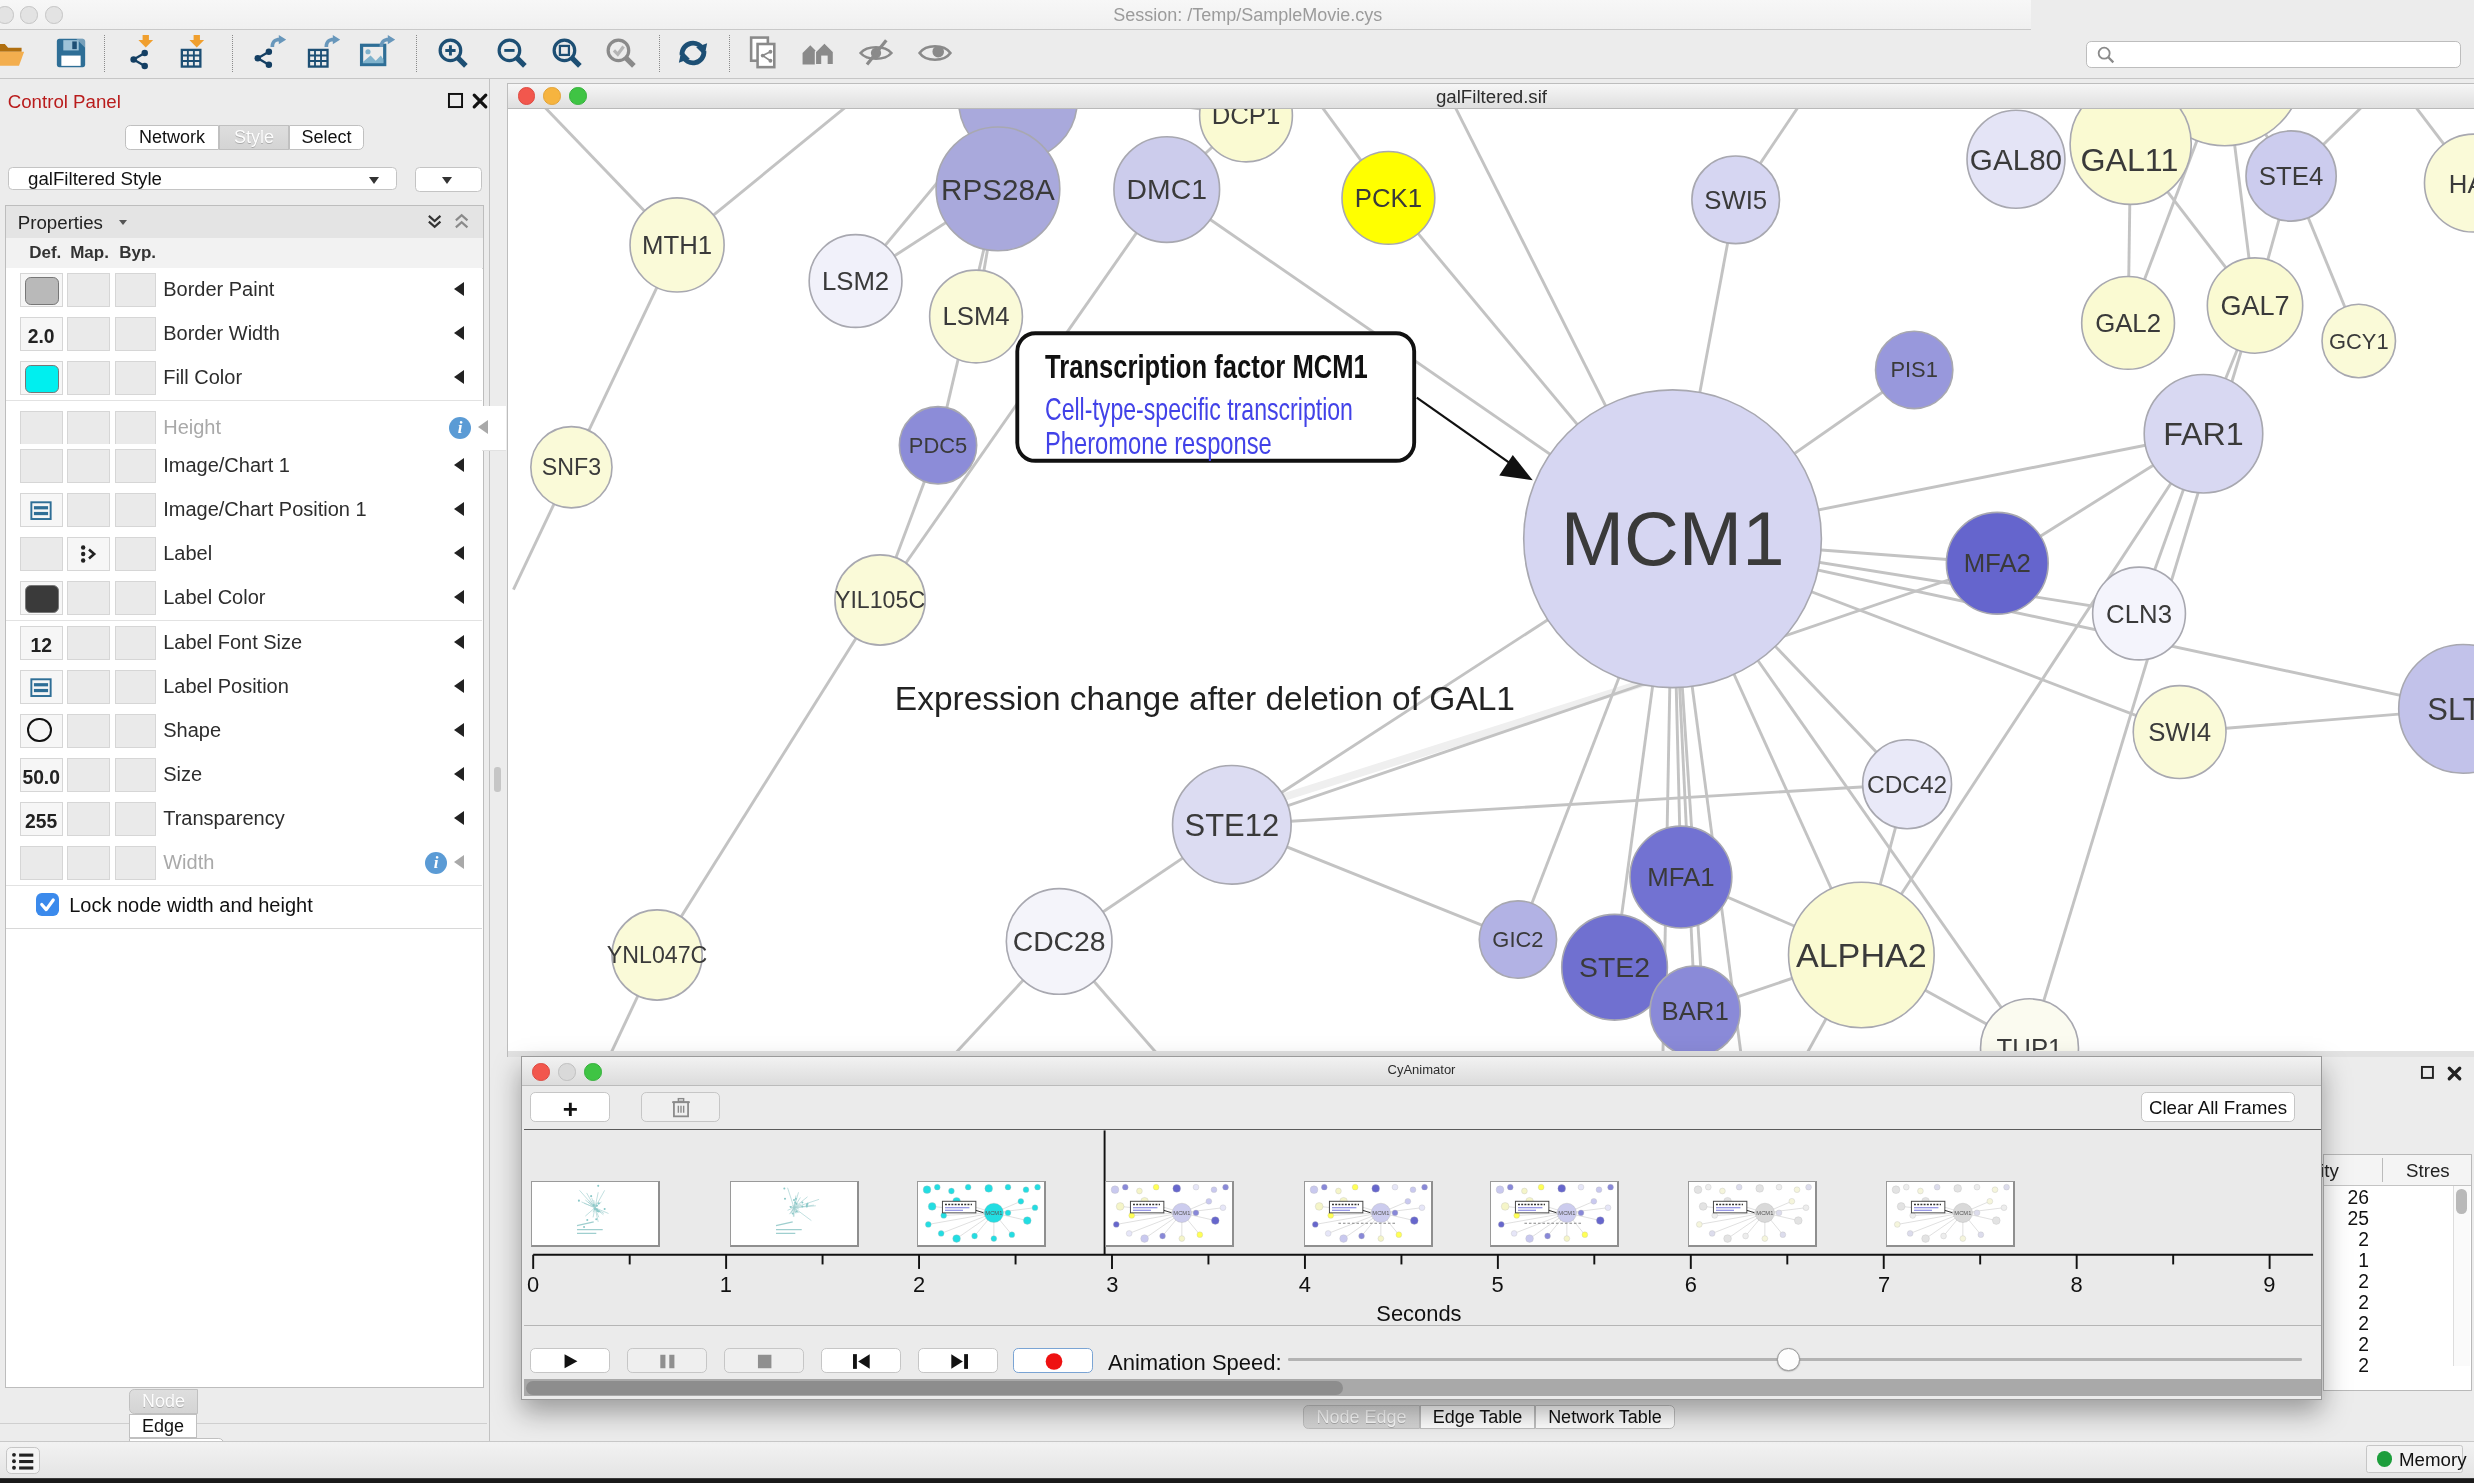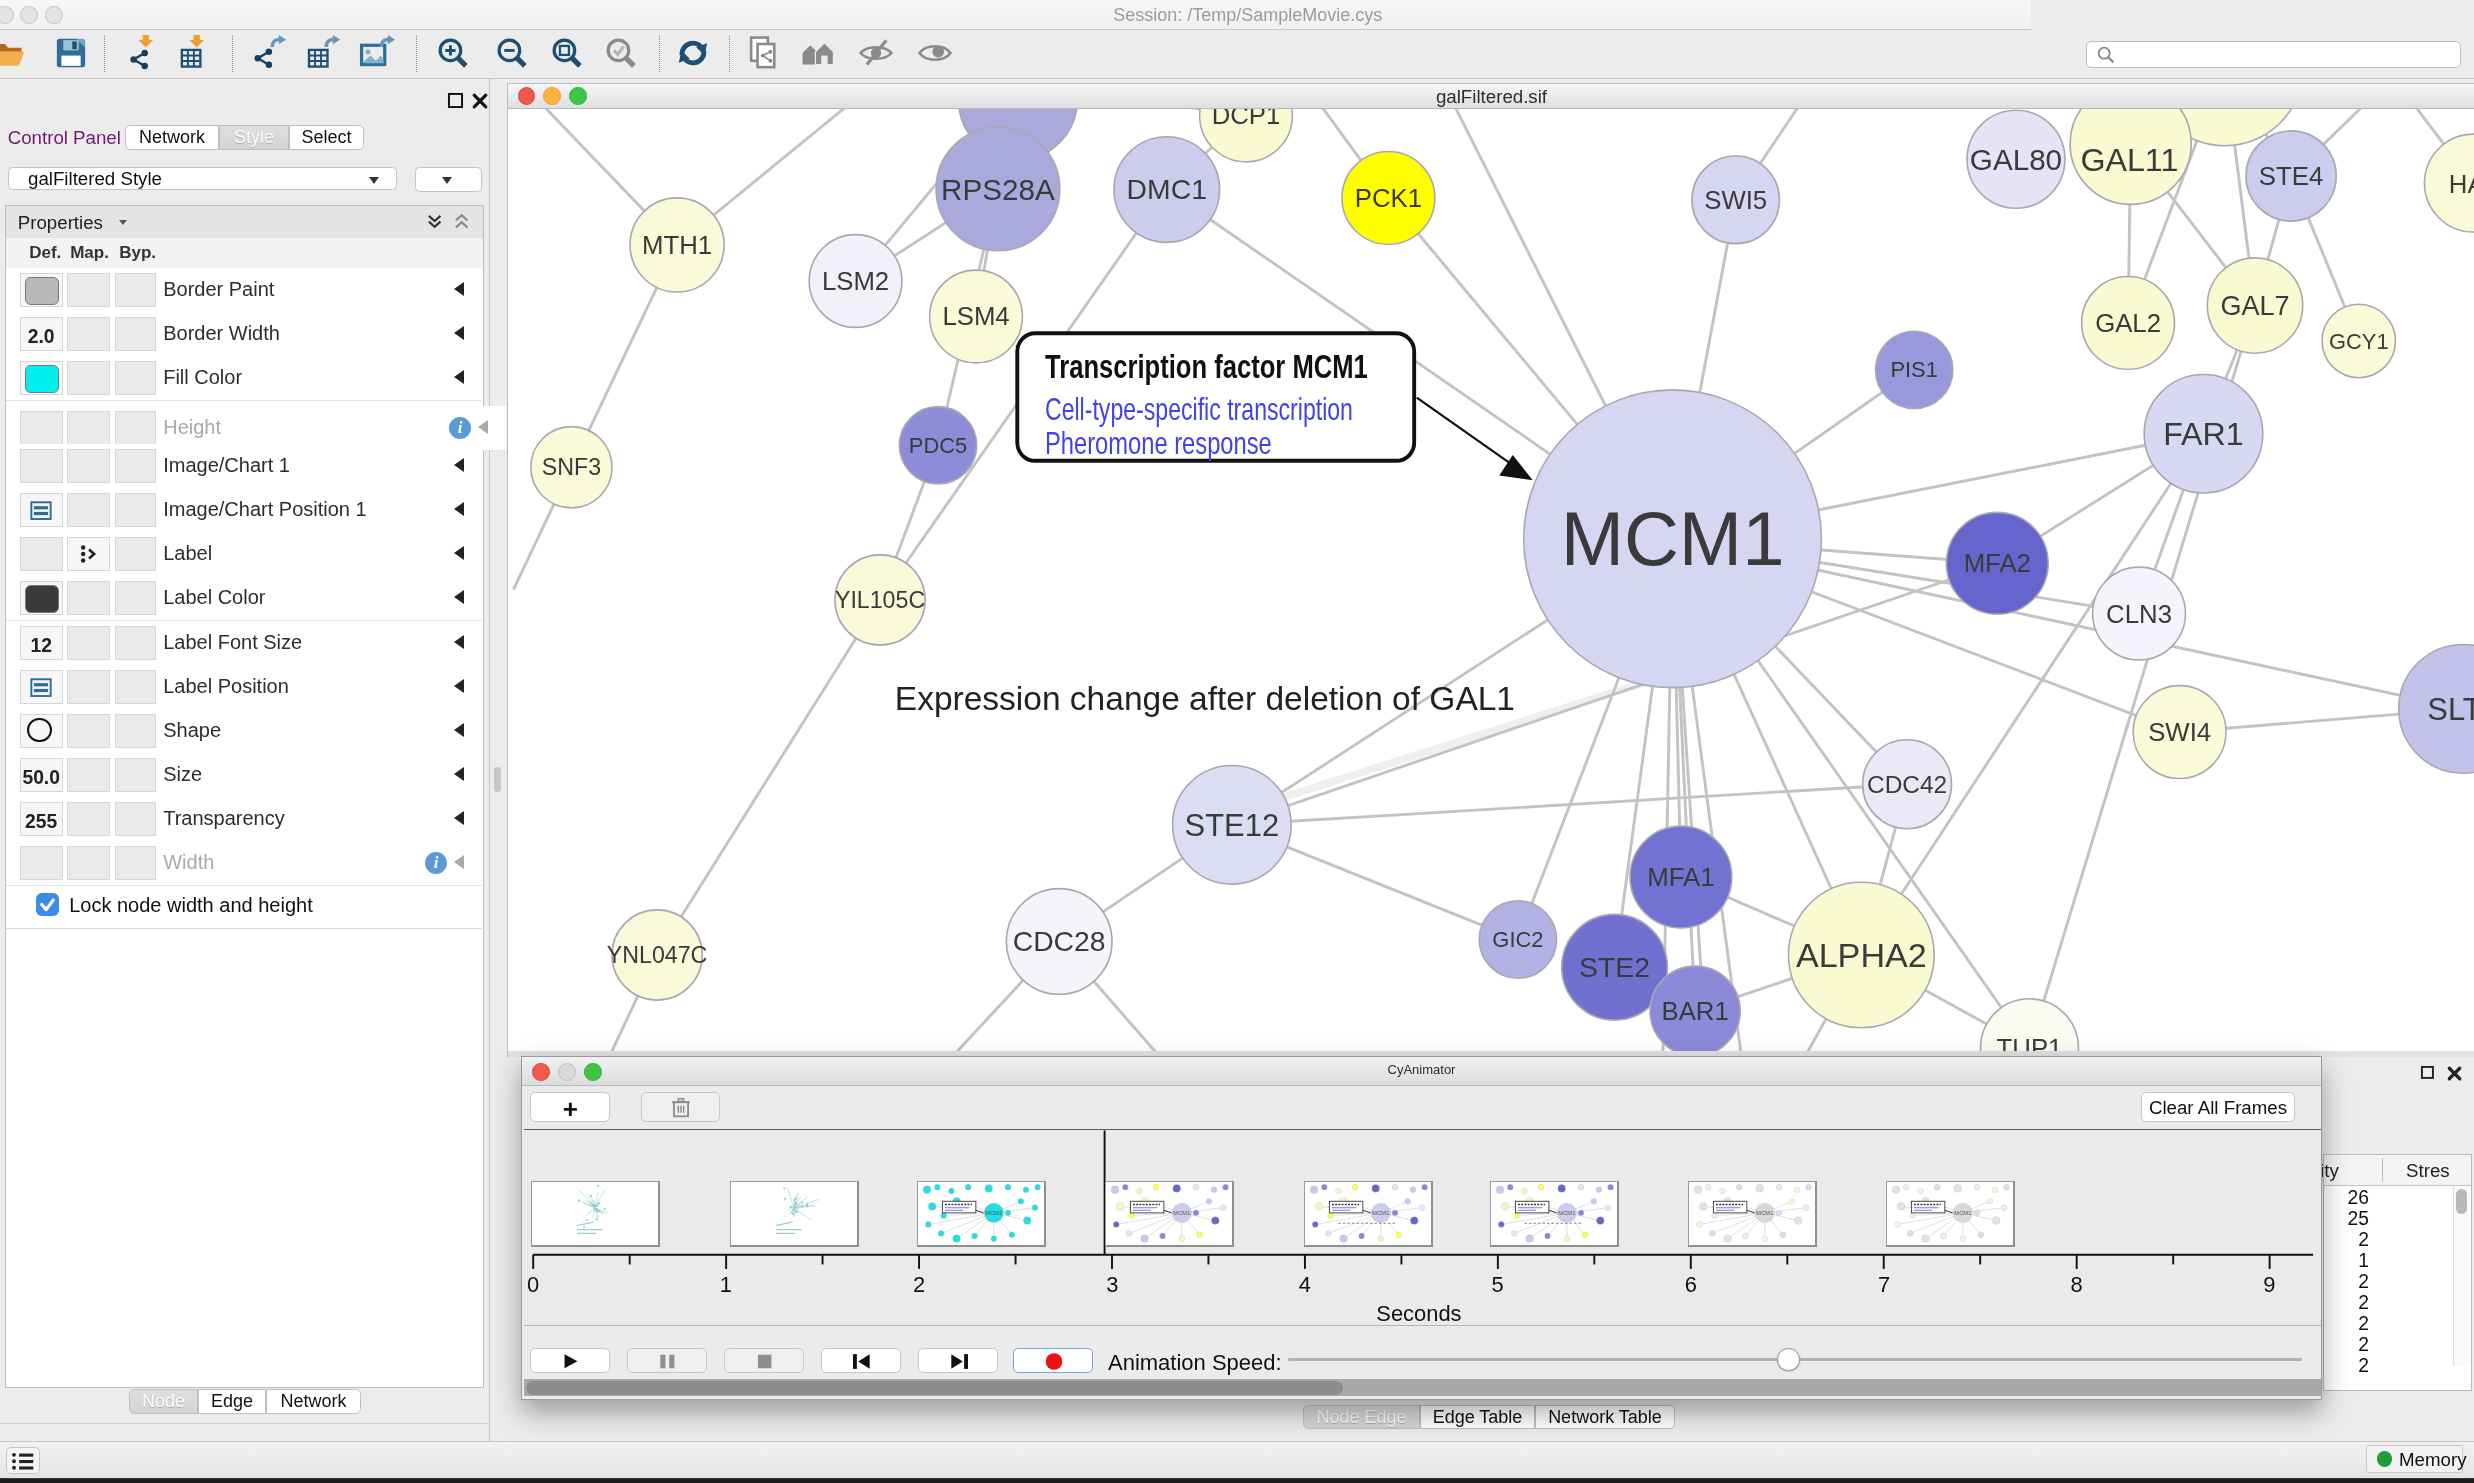--- a/index.html
+++ b/index.html
@@ -10,21 +10,21 @@
   #titlebar{left:0;top:0;width:2031px;height:29px;background:linear-gradient(#f7f7f7,#f0f0f0);border-bottom:1.3px solid #c9c9c9;}
   .tl{position:absolute;top:6.4px;width:15.5px;height:15.5px;border-radius:50%;background:#e3e3e3;border:0.6px solid #c5c5c5;}
   #wintitle{position:absolute;top:4.5px;left:10.3px;width:2475px;text-align:center;font-size:18px;color:#9b9b9b;}
   
   #toolbar{left:0;top:30px;width:2475px;height:48px;background:#ececec;border-bottom:1.3px solid #c6c6c6;}
   .tsep{position:absolute;top:5.2px;height:37px;width:0;border-left:1.9px dotted #8a8a8a;}
   .ticon{position:absolute;top:7px;}
   #searchbox{position:absolute;left:2086px;top:11px;width:373px;height:24.5px;background:#fff;border:1.3px solid #bdbdbd;border-radius:5.2px;}
   
   #cpanel{left:0;top:79px;width:489px;height:1362px;background:#ececec;border-right:1.3px solid #c2c2c2;}
-  #cpanel-title{position:absolute;left:7.7px;top:11.6px;font-size:18.7px;color:#701a75;margin-top:36px;}
+  #cpanel-title{position:absolute;left:7.7px;top:11.6px;font-size:18.7px;color:#b91c1c;}
   .cp-winbtn{position:absolute;top:13px;color:#111;}
   .tabrow{position:absolute;display:flex;}
   .tabbtn{height:22.6px;line-height:22.6px;background:#fff;border:0.6px solid #c0c0c0;font-size:18px;color:#111;text-align:center;}
   .tabbtn.first{border-radius:5.2px 0 0 5.2px;}
   .tabbtn.last{border-radius:0 5.2px 5.2px 0;}
   .tabbtn.sel{background:linear-gradient(#dedede,#d4d4d4);color:#fdfdfd;text-shadow:0 0.6px 0.6px #aaa;}
   #stylesel{position:absolute;left:7.7px;top:88px;width:389px;height:23px;background:#fff;border:1.3px solid #c4c4c4;border-radius:4.5px;font-size:18.7px;color:#111;line-height:22px;padding-left:19.3px;box-sizing:border-box;}
   #stylesel2{position:absolute;left:415px;top:88px;width:65px;height:23px;background:#fff;border:1.3px solid #c4c4c4;border-radius:4.5px;}
   .downarr{width:0;height:0;border-left:5.8px solid transparent;border-right:5.8px solid transparent;border-top:7px solid #333;position:absolute;}
   
@@ -359,21 +359,21 @@
       <div style="position:absolute;left:0;top:679px;width:476px;height:43px;border-bottom:0.6px solid #d8d8d8;">
         <div style="position:absolute;left:30px;top:7.7px;width:23px;height:23px;background:#3b8aec;border-radius:5.8px;">
           <svg width="23" height="23" viewBox="0 0 36 36">
               <path d="M9 18 L16 26 L27 11" fill="none" stroke="#fff" stroke-width="5" stroke-linecap="round" stroke-linejoin="round"></path>
             </svg>
         </div>
         <span style="position:absolute;left:63px;top:9px;font-size:20px;color:#111;">Lock node width and height</span>
       </div>
     </div>
     <div style="position:absolute;left:0px;top:1344px;width:487px;height:0.6px;background:#cfcfcf;"></div>
-    <div class="tabrow" style="left:129px;top:1310px;">
+    <div class="tabrow" style="left:129px;top:1310px;flex-direction:column;">
       <div class="tabbtn first sel" style="width:67px;">Node</div>
       <div class="tabbtn" style="width:66px;">Edge</div>
       <div class="tabbtn last" style="width:93px;">Network</div>
     </div>
   <div style="position:absolute;left:494px;top:688px;width:7px;height:24.5px;background:#c6c6c6;border-radius:3.2px;"></div>
 </div>
 
   <div class="abs" id="netwin">
     <div id="nettitle">
       <div class="tl" style="left:9.7px;top:3.2px;background:#f2574d;border-color:#dd4a41;"></div>

